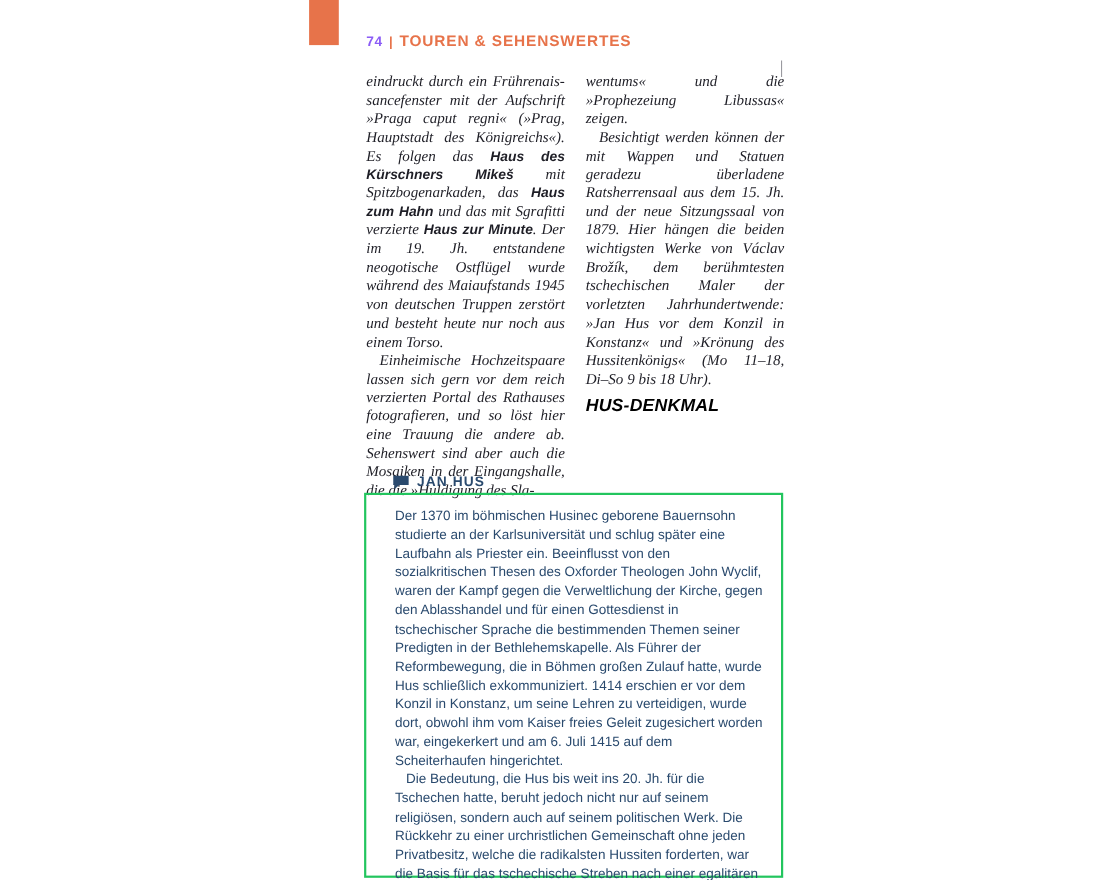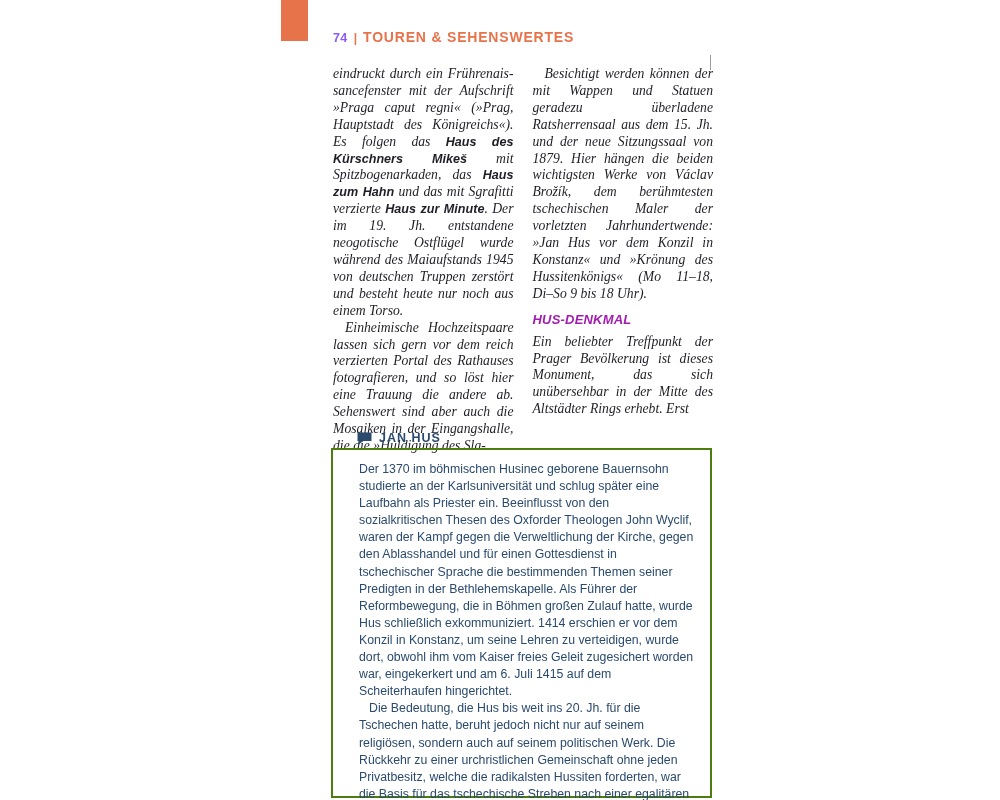--- a/index.html
+++ b/index.html
@@ -30,32 +30,32 @@
   .col {
     width:181px; font-size:13.7px; line-height:16.9px; text-align:justify;font-style:italic;
   }
   .col p { margin:0; }
   .col p.indent { text-indent:12px; }
   .term {
     font-family:"Liberation Sans", sans-serif; font-weight:700; font-size:12.6px;
   }
   .subhead {
     margin:9px 0 5px 0; font-family:"Liberation Sans", sans-serif;
-    font-size:13px; font-weight:700; color:#a21caf; letter-spacing:0.2px;
+    font-size:16px; font-weight:700; color:#000000; letter-spacing:0.2px;
   }
   .infobox-title {
     position:absolute; left:357px; top:431px;
     display:flex; align-items:center; gap:7px;
     font-family:"Liberation Sans", sans-serif; font-weight:700;
     font-size:12.5px; color:#2A4A6E; letter-spacing:1px;
   }
   .bubble { display:inline-flex; align-items:center; }
   .infobox {
     position:absolute; left:331px; top:448px; width:381px; height:350px;
-    border:2px solid #4d7c0f; box-sizing:border-box;
+    border:2px solid #22c55e; box-sizing:border-box;
     padding:11px 16px 0 26px;
     font-family:"Liberation Sans", sans-serif;
     font-size:12.3px; line-height:17.1px; color:#2A4A6E;
   }
   .infobox p { margin:0; }
   .infobox p.indent { text-indent:10px; }
 </style>
 </head>
 <body>
 
@@ -70,23 +70,23 @@
   </div>
 
   <div class="edge-mark"></div>
 
   <div class="columns">
     <div class="col">
       <p><span>eindruckt durch ein Frührenais­sancefenster mit der Aufschrift »Praga caput regni« (»Prag, Haupt­stadt des Königreichs«). Es folgen das </span><span class="term">Haus des Kürschners Mikeš</span><span> mit Spitzbogenarkaden, das </span><span class="term">Haus zum Hahn</span><span> und das mit Sgrafitti ver­zierte </span><span class="term">Haus zur Minute</span><span>. Der im 19. Jh. entstandene neogotische Ostflügel wurde während des Mai­aufstands 1945 von deutschen Truppen zerstört und besteht heute nur noch aus einem Torso.</span></p>
       <p class="indent"><span>Einheimische Hochzeitspaare las­sen sich gern vor dem reich verzier­ten Portal des Rathauses fotografie­ren, und so löst hier eine Trauung die andere ab. Sehenswert sind aber auch die Mosaiken in der Eingangs­halle, die die »Huldigung des Sla-</span></p>
     </div>
     <div class="col">
+      <p>wentums« und die »Prophezeiung Libussas« zeigen.</p>
       <p class="indent">Besichtigt werden können der mit Wappen und Statuen geradezu überladene Ratsherrensaal aus dem 15. Jh. und der neue Sitzungssaal von 1879. Hier hängen die beiden wich­tigsten Werke von Václav Brožík, dem berühmtesten tschechischen Maler der vorletzten Jahrhundert­wende: »Jan Hus vor dem Konzil in Konstanz« und »Krönung des Hus­sitenkönigs« (Mo 11–18, Di–So 9 bis 18 Uhr).</p>
       <h3 class="subhead">HUS-DENKMAL</h3>
-      <p>Ein beliebter Treffpunkt der Prager Bevölkerung ist dieses Monument, das sich unübersehbar in der Mitte des Altstädter Rings erhebt. Erst</p>
     </div>
   </div>
 
   <div class="infobox-title">
     <span class="bubble">
       <svg width="15" height="13" viewBox="0 0 15 13" aria-hidden="true">
         <path d="M0.5 0.5 H14.5 V9 H6 L1.5 12.7 V9 H0.5 Z" fill="#2A4A6E"></path>
       </svg>
     </span>
     <span>JAN HUS</span>

